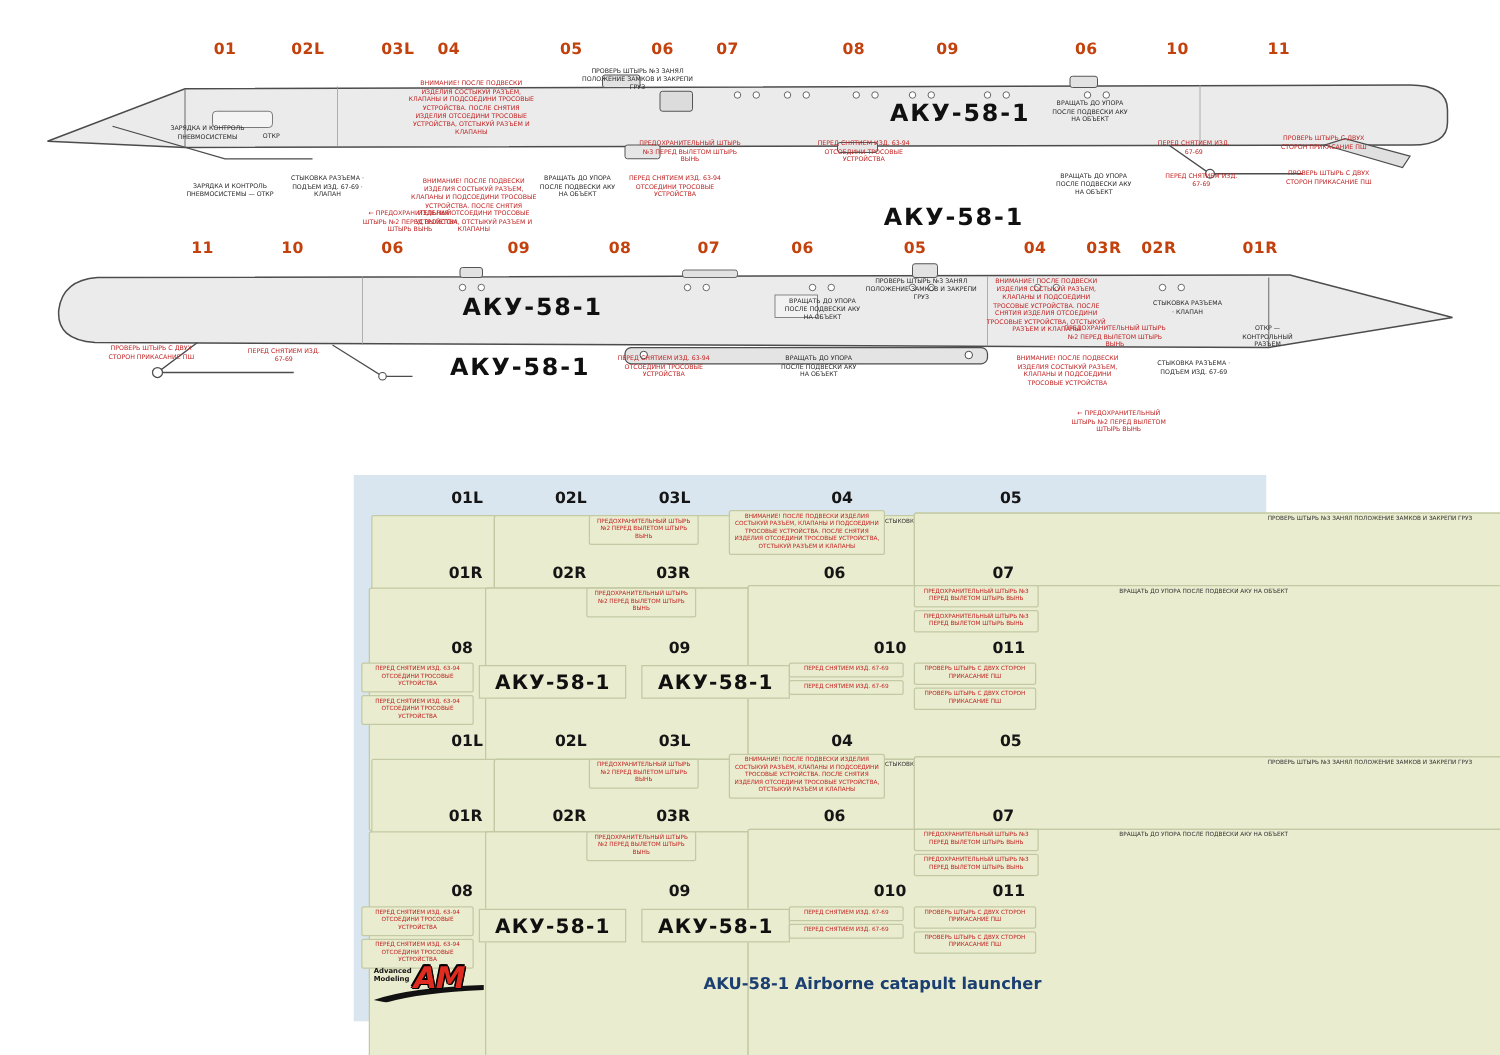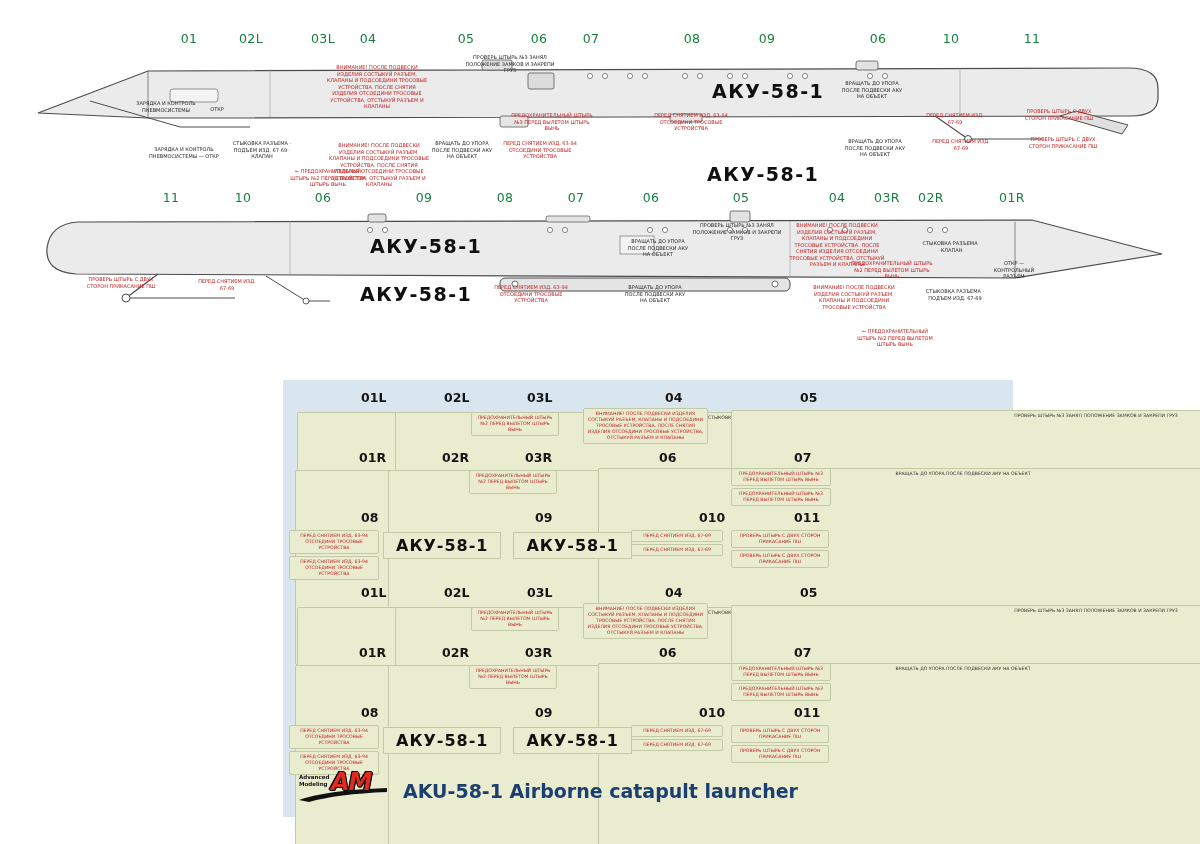--- a/index.html
+++ b/index.html
@@ -3,22 +3,22 @@
 <meta charset="utf-8">
 <style>
   html,body{margin:0;padding:0;background:#fff;}
   .page{position:relative;width:1200px;height:844px;background:#ffffff;overflow:hidden;
         font-family:"DejaVu Sans","Liberation Sans",sans-serif;}
 
   
   .labels-row{position:absolute;left:0;width:100%;height:16px;}
   .row1{top:31px}
   .row2{top:190px}
-  .poslabel{position:absolute;top:0;width:36px;text-align:center;font-size:12.5px;
-            font-weight:normal;color:#15803d;letter-spacing:.4px;}
+  .poslabel{position:absolute;top:0;width:36px;font-size:12.5px;
+            font-weight:bold;color:#c2410c;letter-spacing:.4px;}
 
   
   .marking{position:absolute;font-weight:800;font-size:19px;color:#101010;letter-spacing:1.5px;}
 
   
   .anno{position:absolute;font-size:5px;line-height:1.3;color:#2a2a2a;text-align:center;
         text-transform:uppercase;}
   .anno.red{color:#c22525;}
 
   svg.profile{position:absolute;left:30px;}
@@ -36,22 +36,22 @@
   .bigdecal{background:#e9ecce;border:.5px solid #c3c9a4;font-weight:800;font-size:16px;
             letter-spacing:1px;color:#101010;padding:3px 12px;}
 
   
   .logo{position:absolute;left:14px;top:390px;width:100px;height:36px;}
   .logo-swoosh{position:absolute;left:0;top:18px;width:92px;height:14px;}
   .logo-lines{position:absolute;left:2px;top:4px;font-size:5.5px;font-weight:bold;color:#111;line-height:1.25;}
   .logo-am{position:absolute;left:34px;top:-2px;font-style:italic;font-weight:800;font-size:24px;
            color:#e02b20;letter-spacing:-1px;
            text-shadow:-1px 0 #000,0 1px #000,1px 0 #000,0 -1px #000,-1px -1px #000,1px 1px #000;}
-  .sheet-title{position:absolute;left:120px;right:20px;top:400px;
-               font-size:19px;font-weight:bold;color:#1c3f72;}
+  .sheet-title{position:absolute;left:120px;right:20px;top:400px;text-align:center;
+               font-size:13px;font-weight:bold;color:#1c3f72;}
 </style>
 </head>
 <body>
 
 <div class="page">
 
   <div class="labels-row row1">
     <span class="poslabel" style="left:171px">01</span>
     <span class="poslabel" style="left:233px">02L</span>
     <span class="poslabel" style="left:305px">03L</span>

